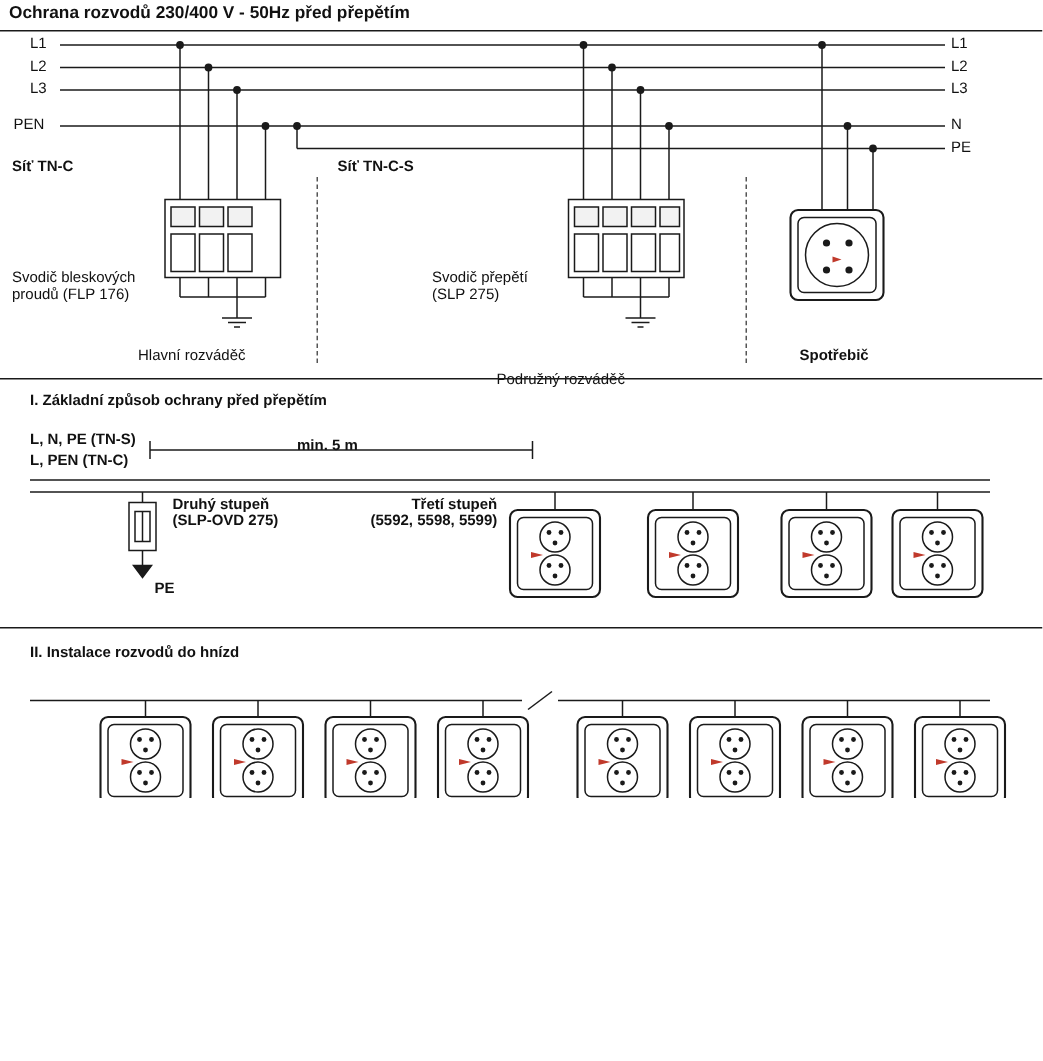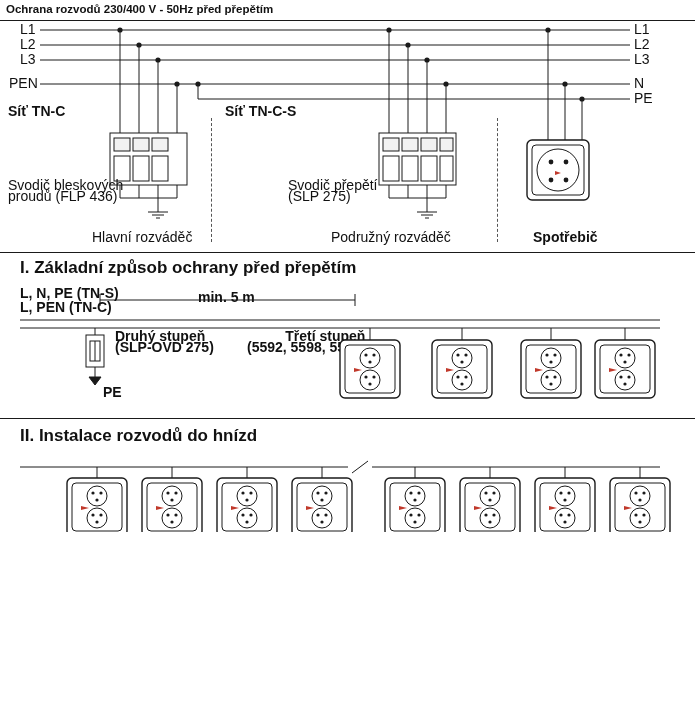--- a/index.html
+++ b/index.html
@@ -1,21 +1,21 @@
 <!DOCTYPE html>
 <html><head>
 <meta charset="utf-8">
 <style>
   html,body{margin:0;padding:0;background:#ffffff;}
   body{width:695px;height:707px;position:relative;font-family:"Liberation Sans",sans-serif;color:#111;}
   #root{position:relative;width:695px;height:532px;overflow:hidden;}
-  .t{position:absolute;white-space:pre;font-size:14px;line-height:11px;}
+  .t{position:absolute;white-space:pre;font-size:10px;line-height:11px;}
   .bold{font-weight:bold;}
   .title{font-size:11.5px;font-weight:bold;}
-  .sect{font-size:17px;font-weight:bold;}
+  .sect{font-size:10px;font-weight:bold;}
   .ln{position:absolute;background:#1a1a1a;}
   .h{height:1px;}
   .dash{position:absolute;width:0;border-left:1px dashed #555;}
   svg{position:absolute;overflow:visible;}
 </style>
 </head>
 <body>
 
 <div id="root">
 
@@ -130,26 +130,26 @@
   <div class="t" style="left:634px;top:39px;">L2</div>
   <div class="t" style="left:634px;top:54px;">L3</div>
   <div class="t" style="left:634px;top:78px;">N</div>
   <div class="t" style="left:634px;top:93px;">PE</div>
 
   <div class="t bold" style="left:8px;top:106px;">Síť TN-C</div>
   <div class="t bold" style="left:225px;top:106px;">Síť TN-C-S</div>
 
 
   <div class="t" style="left:8px;top:180px;">Svodič bleskových
-proudů (FLP 436)</div>
+proudů (FLP 176)</div>
   <div class="t" style="left:288px;top:180px;">Svodič přepětí
 (SLP 275)</div>
 
   <div class="t" style="left:76px;top:232px;padding-left:16px;">Hlavní rozváděč</div>
-  <div class="t" style="left:331px;top:232px;">Podružný rozváděč</div>
+  <div class="t" style="left:331px;top:248px;">Podružný rozváděč</div>
   <div class="t" style="left:533px;top:232px;font-weight:bold;">Spotřebič</div>
 
   <div class="ln h" style="left:0px;top:252px;width:695px;"></div>
 
   <div class="t sect" style="left:20px;top:262px;">I. Základní způsob ochrany před přepětím</div>
   <div class="t bold" style="left:20px;top:288px;text-align:right;">L, N, PE (TN-S)</div>
   <div class="t bold" style="left:20px;top:302px;">L, PEN (TN-C)</div>
   <div class="t bold" style="left:198px;top:292px;">min. 5 m</div>
   <div class="t bold" style="left:115px;top:331px;">Druhý stupeň
 (SLP-OVD 275)</div>

